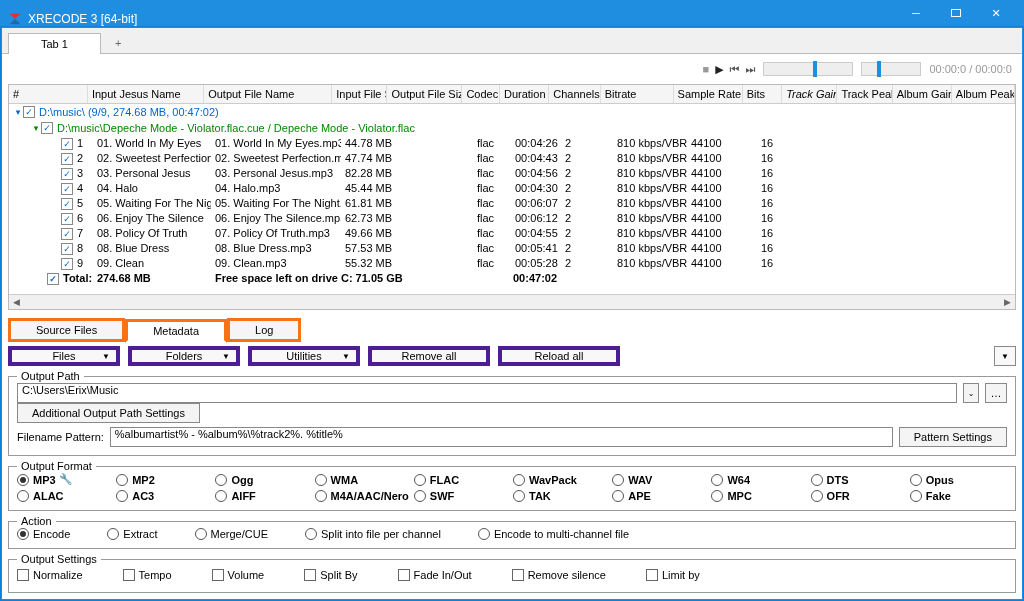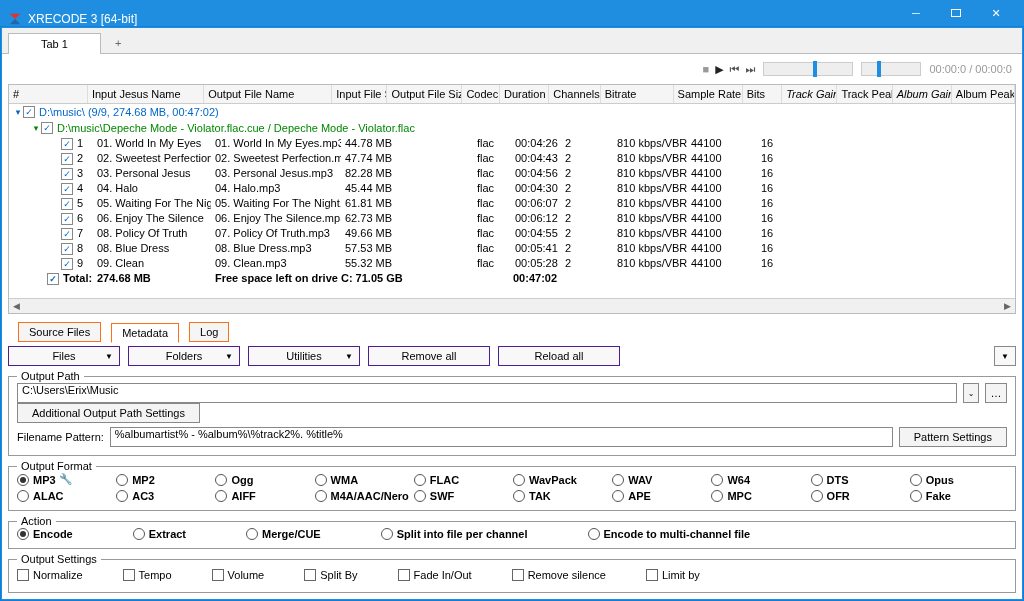--- a/index.html
+++ b/index.html
@@ -16,55 +16,55 @@
 .content { flex:1; background:#fff; border-top:1px solid #bbb; padding:6px; display:flex; flex-direction:column; gap:4px; overflow:hidden; }
 .player { display:flex; justify-content:flex-end; align-items:center; gap:8px; padding:2px 4px 4px; }
 .player-btns { display:flex; gap:6px; color:#555; font-size:14px; }
 .player-btns span:first-child{ color:#999; }
 .progbar { width:90px; height:14px; background:#eee; position:relative; border:1px solid #ccc; }
 .progbar .thumb { position:absolute; top:-2px; width:4px; height:16px; background:#1f8de0; }
 .time { color:#999; font-variant-numeric:tabular-nums; }
 .grid-wrap { border:1px solid #bbb; flex:1; display:flex; flex-direction:column; position:relative; }
 .grid-head { display:flex; background:#f5f5f5; border-bottom:1px solid #ccc; font-size:11px; }
 .grid-head div { padding:3px 4px; border-right:1px solid #ddd; white-space:nowrap; overflow:hidden; }
-.c-hash{width:80px;} .c-in{width:118px;} .c-out{width:130px;} .c-isz{width:56px;} .c-osz{width:76px;} .c-cod{width:38px;} .c-dur{width:50px;} .c-ch{width:52px;} .c-br{width:74px;} .c-sr{width:70px;} .c-bit{width:40px;} .c-tg{width:56px;font-style:italic;} .c-tp{width:56px;} .c-ag{width:60px;font-style:italic;} .c-ap{width:64px;}
+.c-hash{width:80px;} .c-in{width:118px;} .c-out{width:130px;} .c-isz{width:56px;} .c-osz{width:76px;} .c-cod{width:38px;} .c-dur{width:50px;} .c-ch{width:52px;} .c-br{width:74px;} .c-sr{width:70px;} .c-bit{width:40px;} .c-tg{width:56px;font-style:italic;} .c-tp{width:56px;} .c-ag{width:60px;} .c-ap{width:64px;}
 .grid-body { flex:1; overflow:auto; font-size:11px; }
 .tree-row { display:flex; align-items:center; padding:2px 4px; }
 .tree-row.folder { color:#0066cc; }
 .tree-row.album { color:#008800; }
 .tr { display:flex; padding:1px 4px; white-space:nowrap; }
 .tr > div { overflow:hidden; padding:0 4px; }
 .cb { width:12px; height:12px; border:1px solid #888; display:inline-flex; align-items:center; justify-content:center; font-size:9px; color:#0066cc; margin-right:4px; background:#fff; }
 .tree-arrow { display:inline-block; width:10px; text-align:center; font-size:9px; }
 .total-row { font-weight:bold; }
 .hscroll { height:15px; background:#f0f0f0; border-top:1px solid #ccc; display:flex; align-items:center; }
 .hscroll .arrow { width:15px; text-align:center; color:#666; font-size:9px; }
 .hscroll .track { flex:1; height:100%; position:relative; }
 .subtabs { display:flex; gap:0; padding-top:4px; }
-.subtab { padding:3px 10px; border:1px solid #f97316; background:#f5f5f5; font-size:11px;margin-left:10px; }
+.subtab { padding:3px 25px; border:3px solid #f97316; background:#f5f5f5; font-size:11px; }
 .subtab.active { background:#fff; border-bottom-color:#fff; position:relative; top:1px; }
 .toolbar { display:flex; gap:8px; align-items:center; }
-.combo-btn { display:flex; align-items:center; justify-content:center; border:1px solid #4c1d95; background:#f8f8f8; height:20px; padding:0 10px; position:relative; min-width:112px; }
+.combo-btn { display:flex; align-items:center; justify-content:center; border:4px solid #4c1d95; background:#f8f8f8; height:20px; padding:0 10px; position:relative; min-width:112px; }
 .combo-btn .dd { position:absolute; right:6px; font-size:8px; }
 .icon-combo { width:22px; height:20px; border:1px solid #888; background:#f8f8f8; display:flex; align-items:center; justify-content:center; font-size:8px; margin-left:auto; }
 .group { border:1px solid #999; padding:6px 8px 8px; position:relative; margin-top:6px; background:#fff; }
 .group .legend { position:absolute; top:-7px; left:8px; background:#fff; padding:0 4px; font-size:11px; }
 .row { display:flex; align-items:center; gap:6px; }
 .path-input { flex:1; height:20px; border:1px solid #888; padding:0 4px; background:#fff; }
 .browse-btn { width:22px; height:20px; border:1px solid #888; background:#f4f4f4; display:flex; align-items:center; justify-content:center; }
 .path-combo-dd { width:16px; height:20px; border:1px solid #888; background:#f4f4f4; display:flex; align-items:center; justify-content:center; font-size:8px; }
 .widebtn { border:1px solid #888; background:#f4f4f4; height:20px; padding:0 14px; display:flex; align-items:center; white-space:nowrap; }
 .chk-row { display:flex; align-items:center; gap:4px; margin:3px 0; }
 .chk { width:12px; height:12px; border:1px solid #666; background:#fff; }
 .radio-grid { display:grid; grid-template-columns:repeat(10,1fr); gap:4px 2px;font-weight:bold; }
 .radio-cell { display:flex; align-items:center; gap:4px; }
 .radio { width:12px; height:12px; border:1px solid #555; border-radius:50%; background:#fff; display:flex; align-items:center; justify-content:center; }
 .radio.sel::after { content:""; width:6px; height:6px; border-radius:50%; background:#333; }
 .wrench { font-size:11px; }
-.action-row { display:flex; gap:60px; align-items:center;font-weight:bold; }
+.action-row { display:flex; gap:37px; align-items:center; }
 .settings-row { display:flex; gap:40px; flex-wrap:wrap; }
 </style>
 </head>
 <body>
 
 <div class="app">
   <div class="titlebar">
     <svg class="logo" viewBox="0 0 16 16">
         <path fill="#d33" d="M2 2h12l-6 6z"></path>
         <path fill="#26a" d="M2 14h12l-6-6z"></path>

